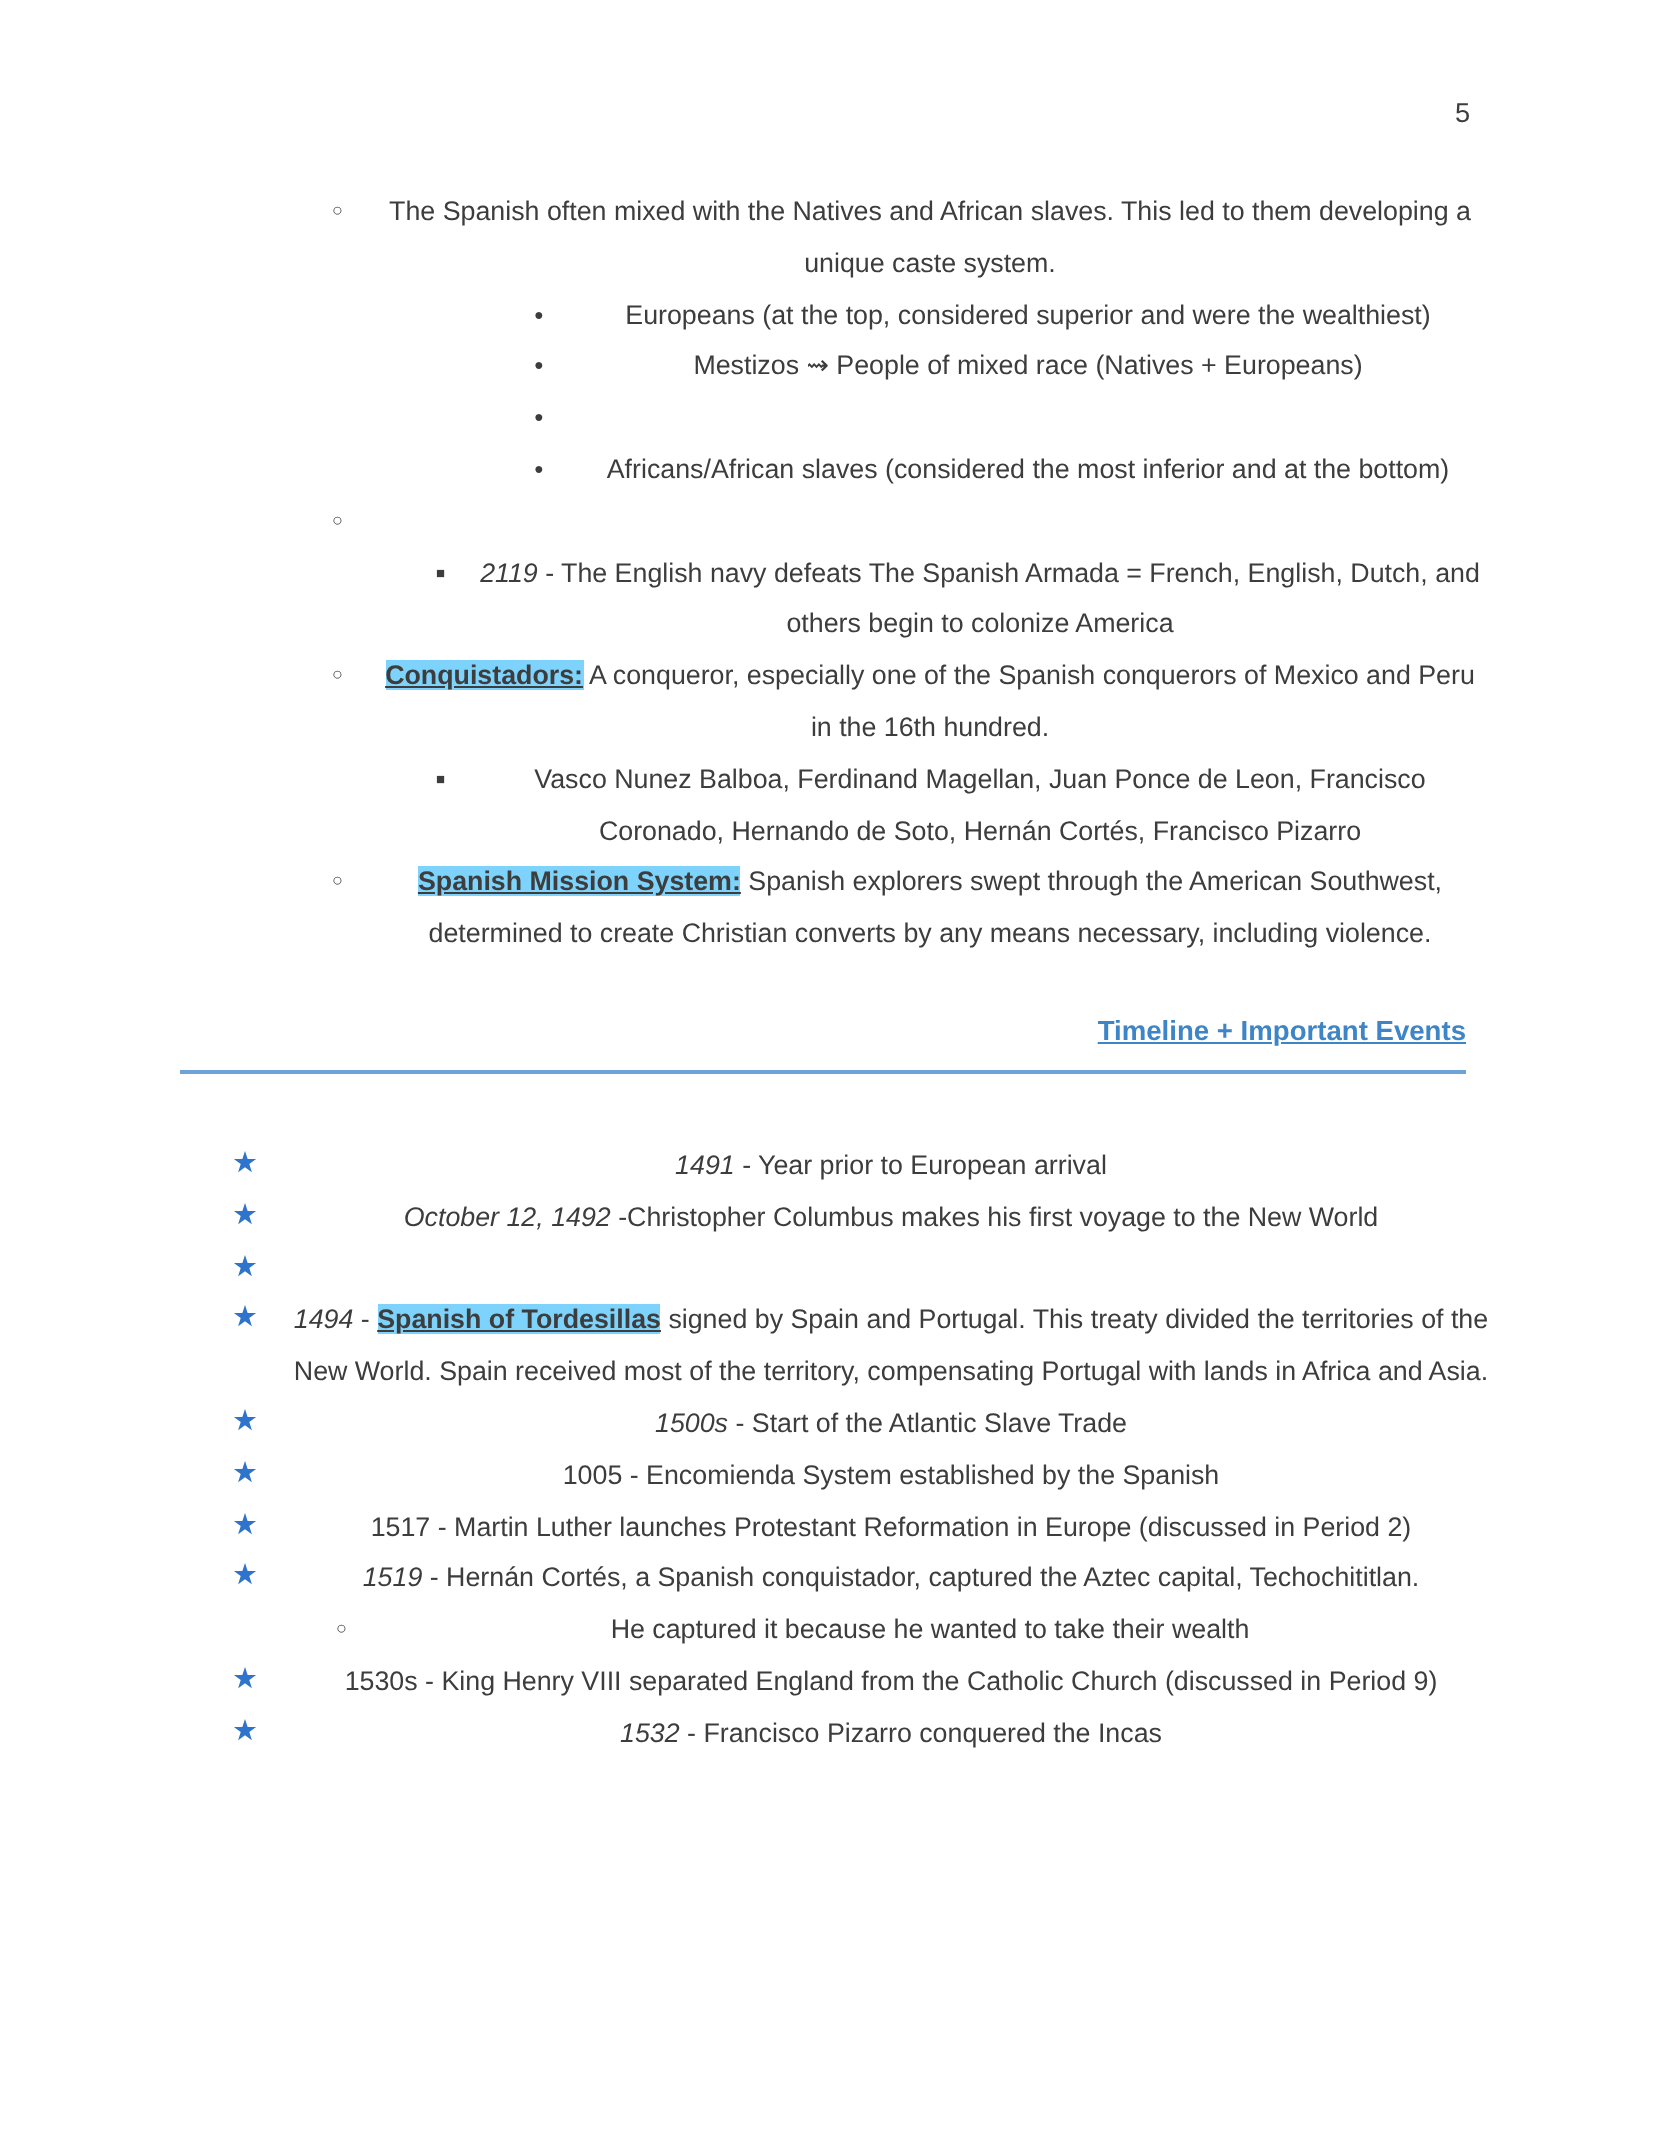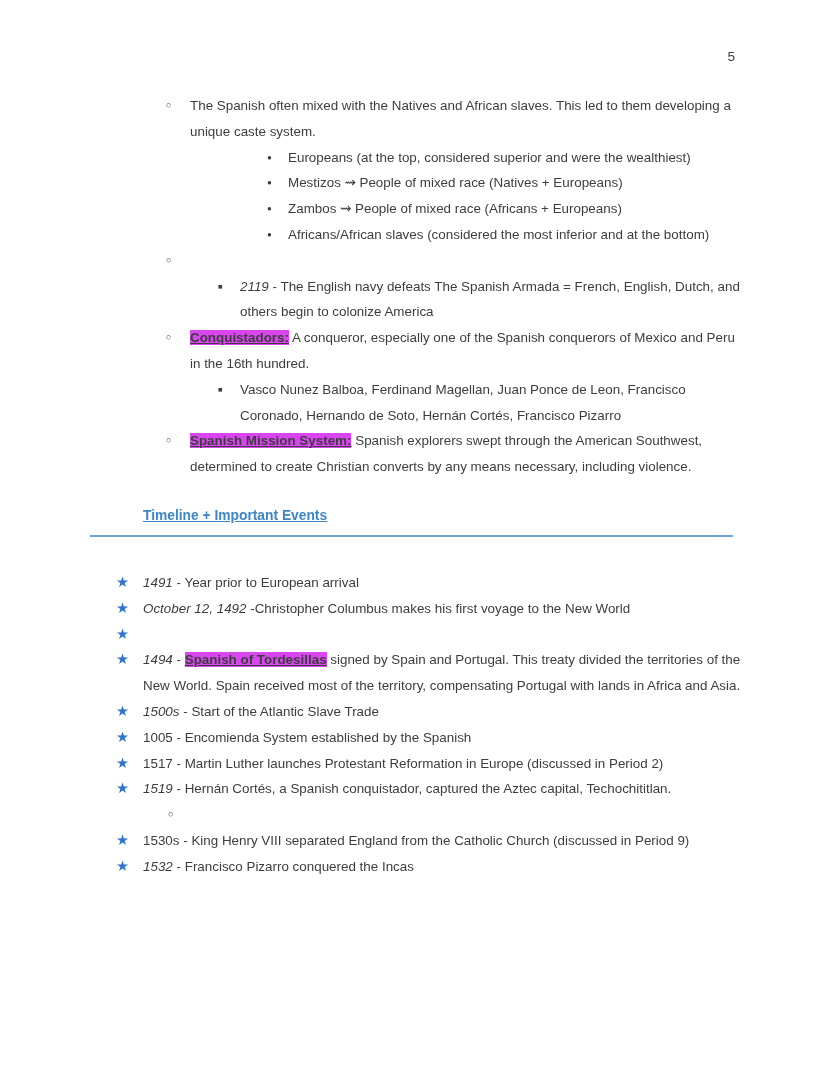--- a/index.html
+++ b/index.html
@@ -14,25 +14,25 @@
 
   .notes { padding-top:93px; width:740px; }
   .row { display:flex; align-items:flex-start; }
   .bullet { flex:0 0 auto; color:#3d3d3d; }
   .lvl1 { padding-left:166px; }
   .lvl1 > .bullet { width:24px; font-size:9px; }
   .lvl2 { padding-left:267px; }
   .lvl2 > .bullet { width:21px; font-size:8px; }
   .lvl3 { padding-left:218px; }
   .lvl3 > .bullet { width:22px; font-size:7.5px; }
-  .txt { flex:1 1 auto; }
+  .txt { flex:1 1 auto;text-align:center; }
   .it { font-style:italic; }
-  .term { font-weight:bold; text-decoration:underline; background:#d946ef; }
+  .term { font-weight:bold; text-decoration:underline; background:#7dd3fc; }
 
-  .section-heading { margin-top:26px; margin-left:143px; width:590px; text-align:left; line-height:20px; }
+  .section-heading { margin-top:26px; margin-left:143px; width:590px; text-align:right; line-height:20px; }
   .section-heading .heading-text { color:#3d85c6; font-weight:bold; text-decoration:underline; font-size:13.8px; }
   .heading-rule { margin-left:90px; width:643px; height:0; border-top:2px solid #6fa3d8; margin-top:9px; }
 
   .timeline { padding-top:33px; }
   .event { display:flex; padding-left:116px; width:748px; align-items:flex-start; }
   .event > .star { flex:0 0 27px; color:#2e74cc; font-size:14.5px; }
   .sub-row { display:flex; padding-left:168px; width:740px; }
   .sub-row > .bullet { flex:0 0 22px; font-size:9px; }
 </style>
 </head>
@@ -54,21 +54,20 @@
       <span class="txt">Europeans (at the top, considered superior and were the wealthiest)</span>
     </div>
 
     <div class="row lvl2">
       <span class="bullet">●</span>
       <span class="txt">Mestizos ⇝ People of mixed race (Natives + Europeans)</span>
     </div>
 
     <div class="row lvl2">
       <span class="bullet">●</span>
-      <span class="txt">Zambos ⇝ People of mixed race (Africans + Europeans)</span>
     </div>
 
     <div class="row lvl2">
       <span class="bullet">●</span>
       <span class="txt">Africans/African slaves (considered the most inferior and at the bottom)</span>
     </div>
 
     <div class="row lvl1">
       <span class="bullet">○</span>
     </div>
@@ -136,20 +135,21 @@
       <span class="txt"><span>1517</span><span> - Martin Luther launches Protestant Reformation in Europe (discussed in Period 2)</span></span>
     </div>
 
     <div class="event">
       <span class="star">★</span>
       <span class="txt"><span class="it">1519</span><span> - Hernán Cortés, a Spanish conquistador, captured the Aztec capital, Techochititlan.</span></span>
     </div>
 
     <div class="sub-row">
       <span class="bullet">○</span>
+      <span class="txt">He captured it because he wanted to take their wealth</span>
     </div>
 
     <div class="event">
       <span class="star">★</span>
       <span class="txt"><span>1530s</span><span> - King Henry VIII separated England from the Catholic Church (discussed in Period 9)</span></span>
     </div>
 
     <div class="event">
       <span class="star">★</span>
       <span class="txt"><span class="it">1532</span><span> - Francisco Pizarro conquered the Incas</span></span>

